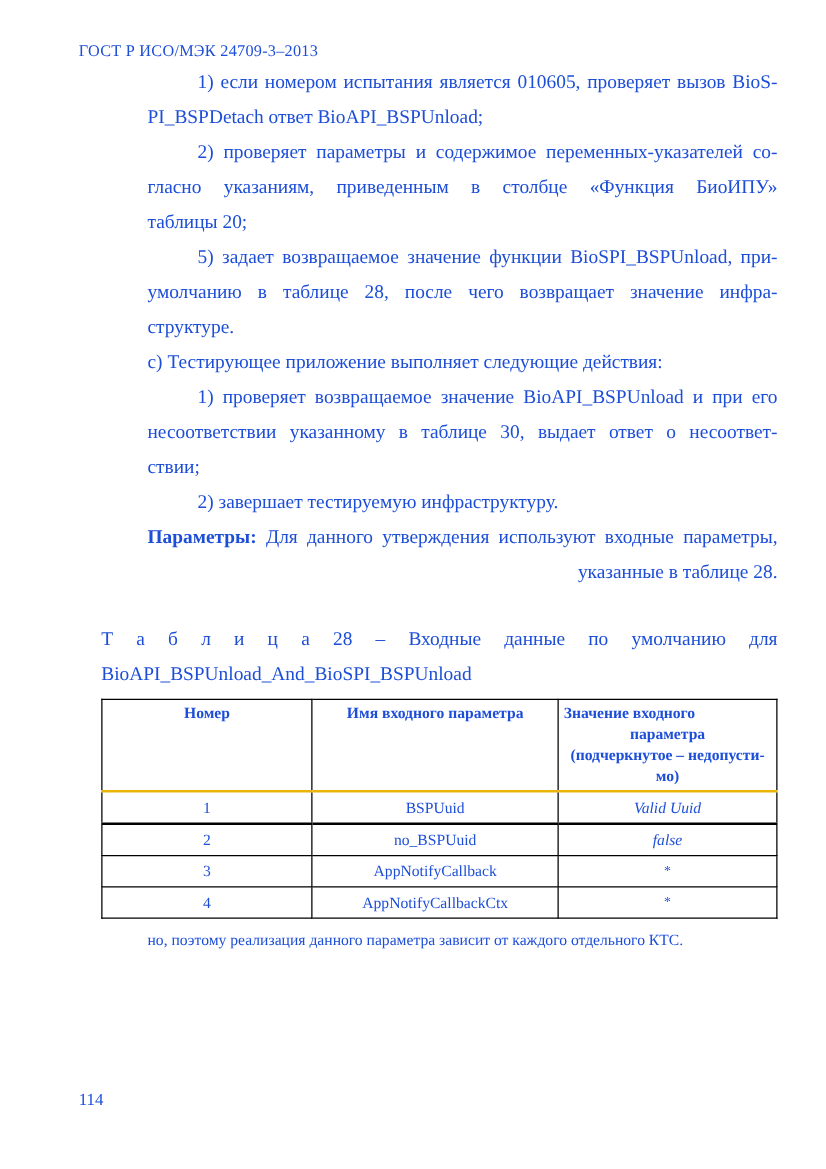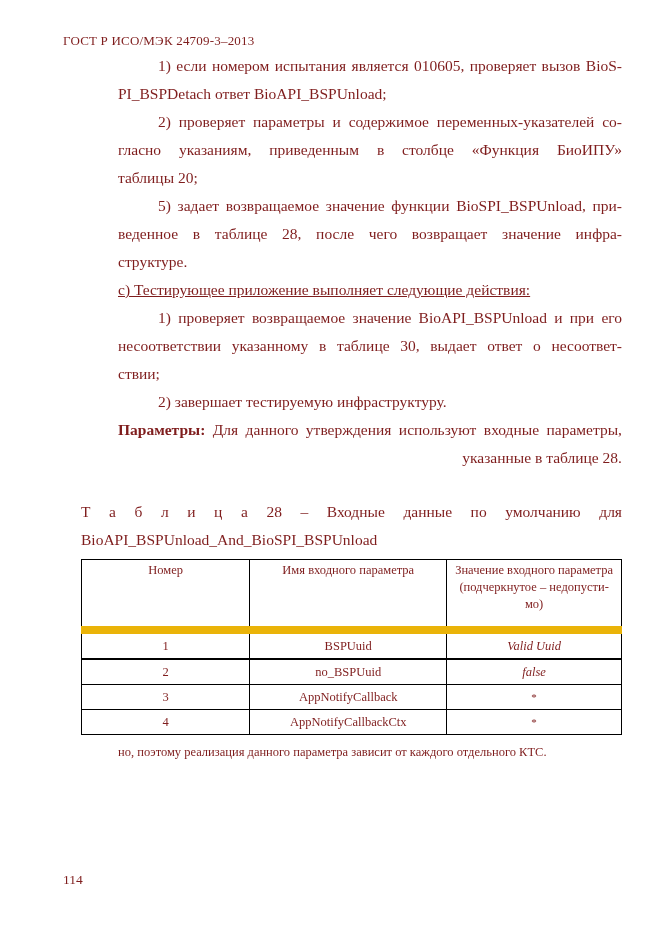--- a/index.html
+++ b/index.html
@@ -1,53 +1,53 @@
 <!DOCTYPE html>
 <html><head>
 <meta charset="utf-8">
 <style>
   html,body { margin:0; padding:0; background:#ffffff; }
   .page {
     position:relative;
     width:661px; height:935px;
     background:#ffffff;
-    color:#7f1d1d;
+    color:#1d4ed8;
     font-family:"Liberation Serif","DejaVu Serif",serif;
     overflow:hidden;
   }
   .doc-header {
     position:absolute; left:63px; top:33px;
     font-size:13px; letter-spacing:0.2px;
   }
   .body {
     position:absolute; left:81px; top:52px; width:541px;
     font-size:15.5px; line-height:28px;
   }
   .tline { text-align:justify; text-align-last:justify; }
   .tline:last-child { text-align-last:left; }
   .sub { margin-left:37px; }
   .sub .tline:first-child { text-indent:40px; }
-  .c-item { margin-left:37px;text-decoration:underline; }
+  .c-item { margin-left:37px; }
   .params .pline1 { text-indent:37px; text-align:justify; text-align-last:justify; }
   .params .pline2 { text-align:right; }
   .params b { font-weight:bold; }
 
   .caption { margin-top:26px; }
   .caption .tline { text-align:justify; }
 
   table.data {
     border-collapse:collapse; width:541px; margin-top:5px;
     font-size:12.5px; line-height:17px;
   }
   table.data th, table.data td {
     border:1px solid #000; text-align:center; padding:2px 4px;
   }
   table.data th {
-    font-weight:normal; vertical-align:top; height:62px;
-    border-bottom:8px solid #eab308;
+    font-weight:bold; vertical-align:top; height:62px;
+    border-bottom:2px solid #eab308;
   }
   table.data th .tline, table.data th .tline:last-child {
     text-align:left; text-align-last:center;
   }
   table.data td { height:20px; }
   .col-num { width:168px; }
   .col-name { width:193px; }
   .col-val { width:172px; }
   td.italic { font-style:italic; }
   td.star { font-size:11px; }
@@ -75,21 +75,21 @@
         <div class="tline">1) если номером испытания является 010605, проверяет вызов BioS-</div>
         <div class="tline">PI_BSPDetach ответ BioAPI_BSPUnload;</div>
       </div>
     <div class="sub">
         <div class="tline">2) проверяет параметры и содержимое переменных-указателей со-</div>
         <div class="tline">гласно указаниям, приведенным в столбце «Функция БиоИПУ»</div>
         <div class="tline">таблицы 20;</div>
       </div>
     <div class="sub">
         <div class="tline">5) задает возвращаемое значение функции BioSPI_BSPUnload, при-</div>
-        <div class="tline">веденное в таблице 28, после чего возвращает значение инфра-</div>
+        <div class="tline">умолчанию в таблице 28, после чего возвращает значение инфра-</div>
         <div class="tline">структуре.</div>
       </div>
 
     <div class="c-item">
         <div class="tline">c) Тестирующее приложение выполняет следующие действия:</div>
       </div>
 
     <div class="sub">
         <div class="tline">1) проверяет возвращаемое значение BioAPI_BSPUnload и при его</div>
         <div class="tline">несоответствии указанному в таблице 30, выдает ответ о несоответ-</div>

